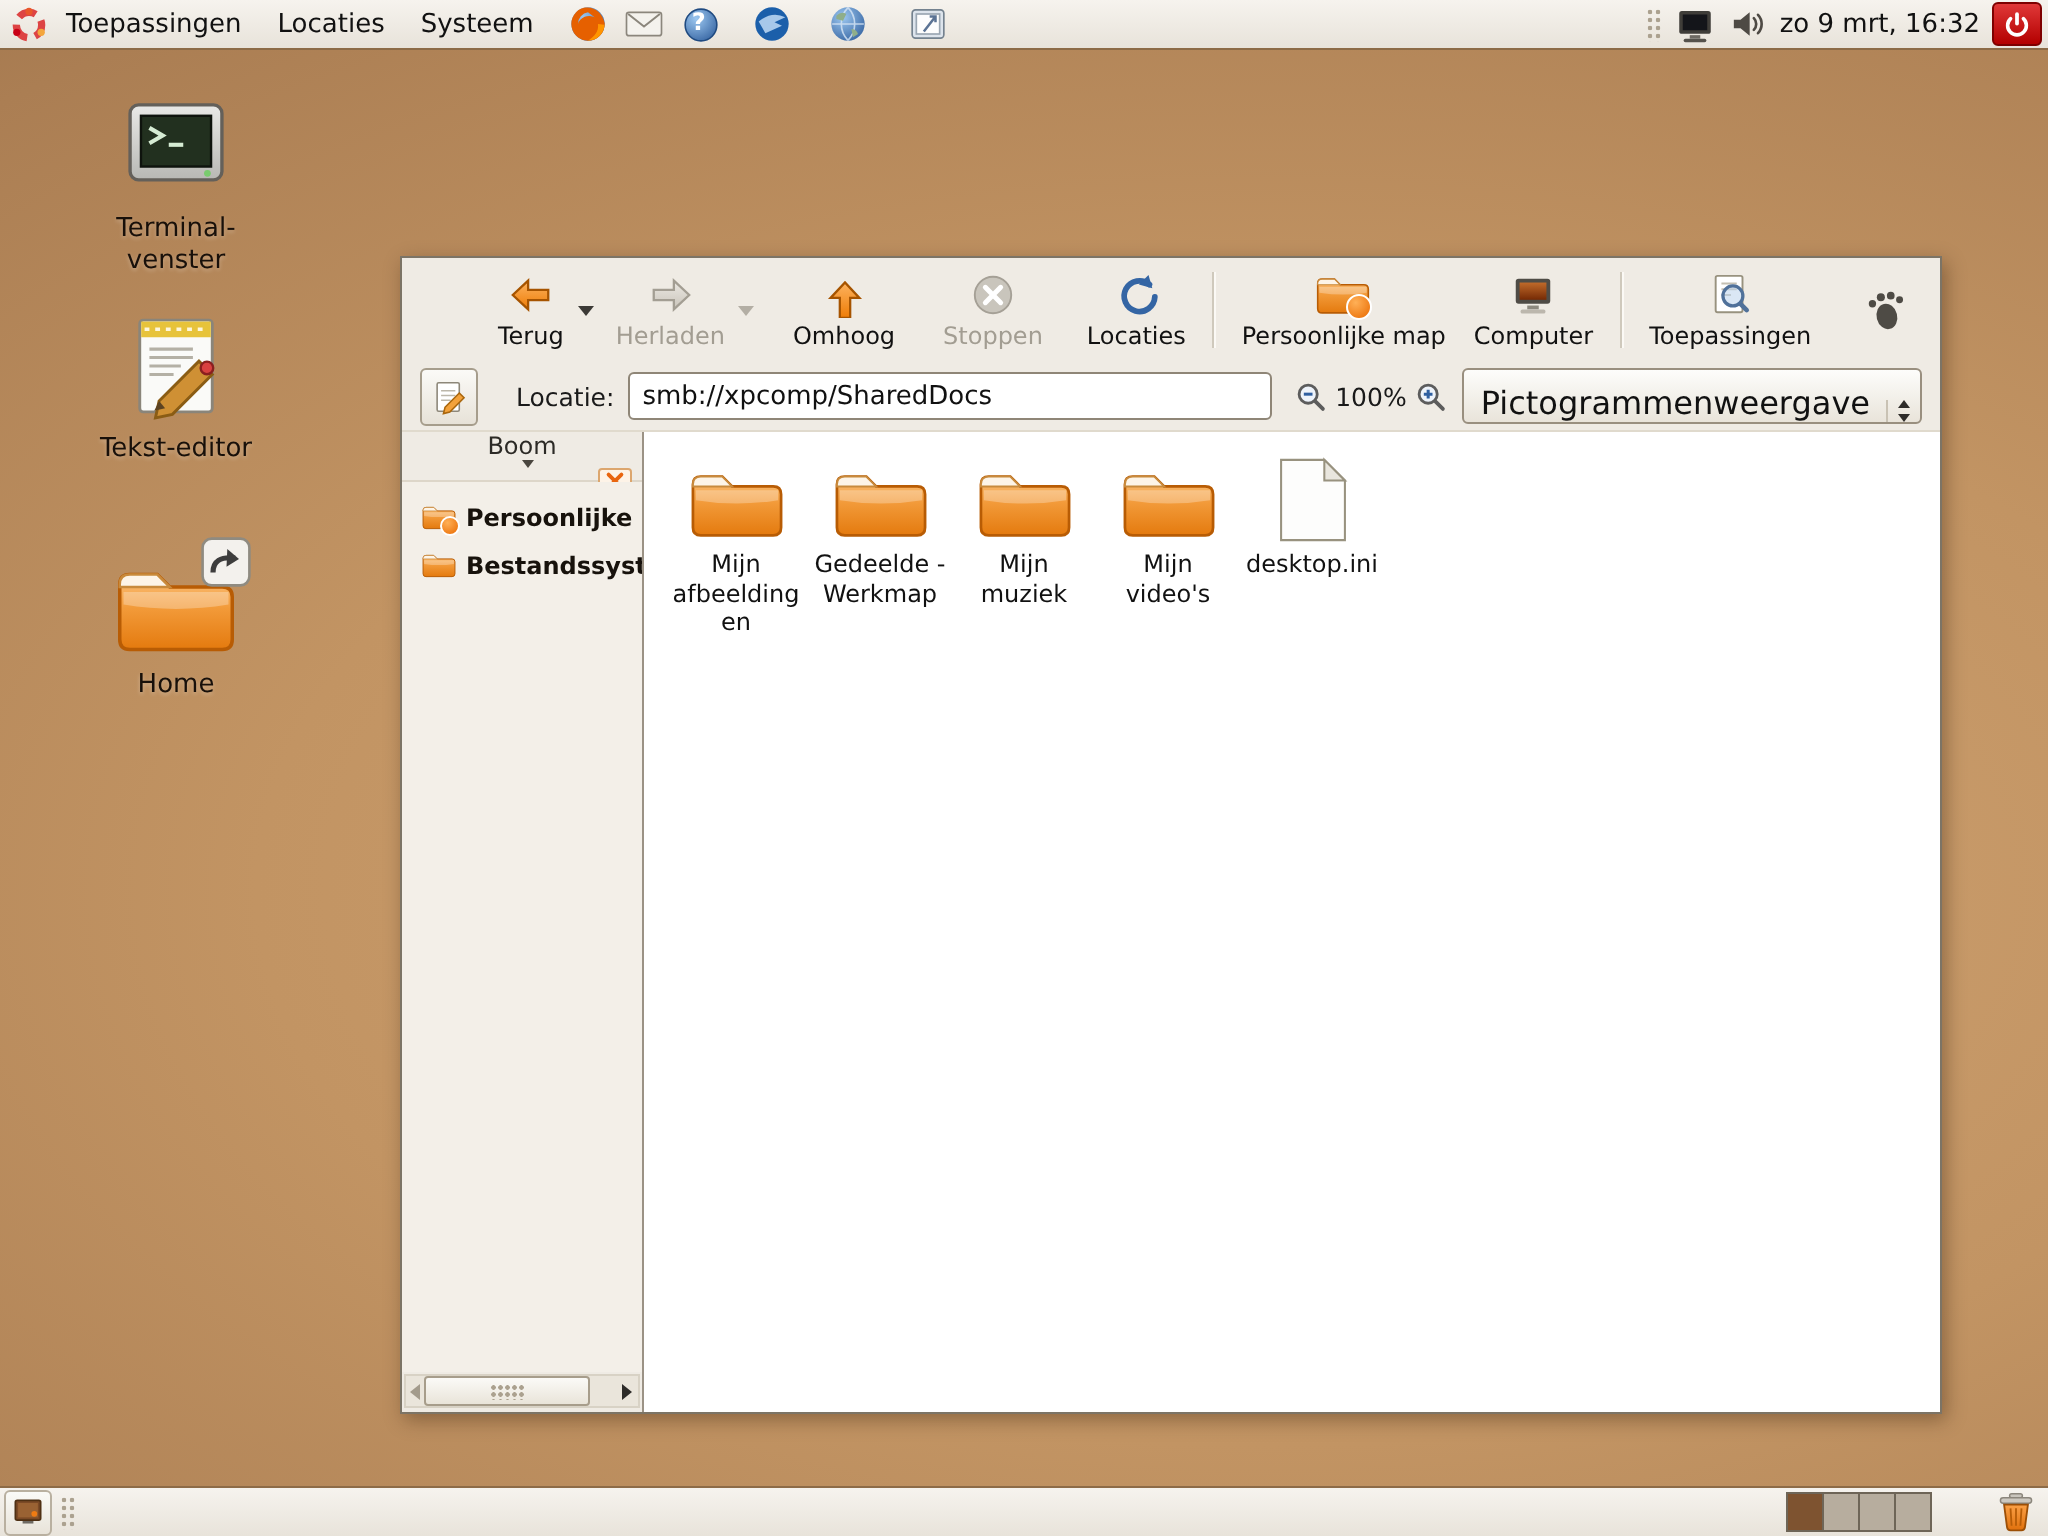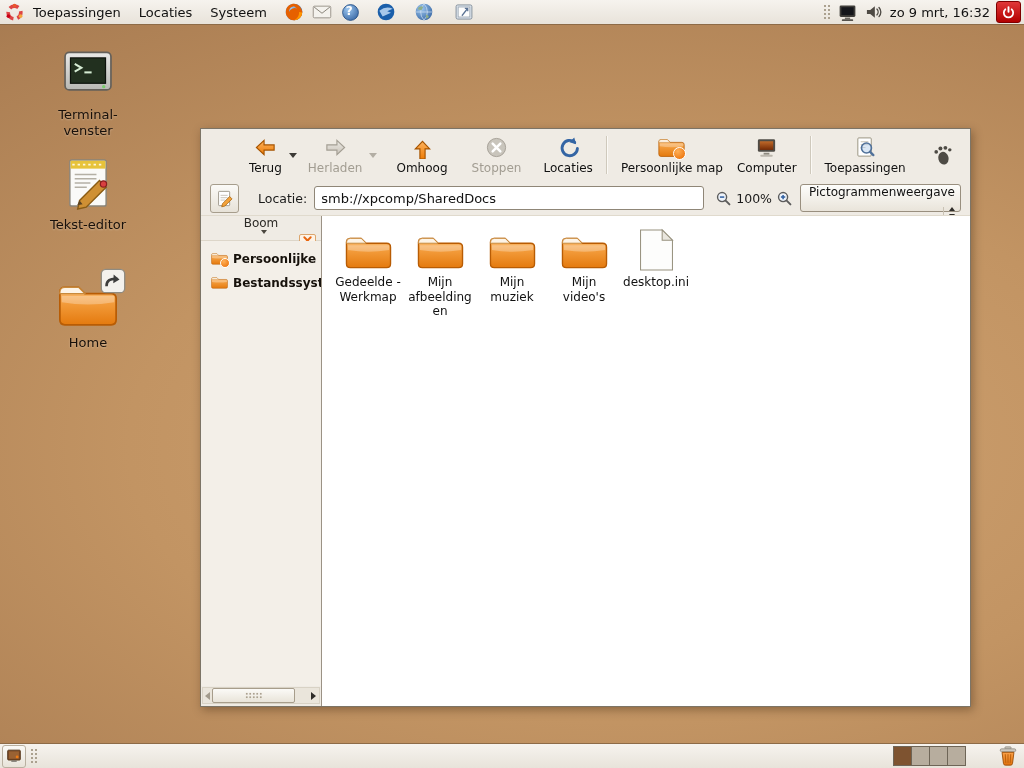--- a/index.html
+++ b/index.html
@@ -43,21 +43,21 @@
   .tb-caret.disabled{border-top-color:#b3aea4;}
   .tb-sep{width:1px;height:38px;background:#cfc9bc;border-right:1px solid #fbf9f5;margin:0 6px;}
   .throbber{margin-left:auto;margin-right:10px;}
   
   .locbar{height:34px;display:flex;align-items:center;gap:7px;padding:0 9px;flex:0 0 auto;}
   .loc-toggle{width:27px;height:27px;border:1px solid #a69d8c;border-radius:3px;background:linear-gradient(#fbfaf7,#e7e2d8);display:flex;align-items:center;justify-content:center;}
   .loc-label{font-size:12.5px;margin-left:12px;}
   .loc-input{flex:1;height:22px;border:1px solid #8f8677;border-radius:3px;padding:0 6px;font-size:13px;font-family:inherit;background:#fff;color:#111;}
   .zoom-ctl{display:flex;align-items:center;gap:4px;margin-left:4px;}
   .zoom-pct{font-size:12.5px;}
-  .viewmode{height:26px;border:1px solid #998f7f;border-radius:3px;background:linear-gradient(#fdfdfb,#e9e4da);display:flex;align-items:flex-end;padding:0 5px 0 8px;gap:8px;font-size:12px;color:#111;flex-direction:column;}
+  .viewmode{height:26px;border:1px solid #998f7f;border-radius:3px;background:linear-gradient(#fdfdfb,#e9e4da);display:flex;align-items:flex-end;padding:0 5px 0 8px;gap:8px;font-size:16px;color:#111;}
   .spinner{display:flex;flex-direction:column;gap:3px;border-left:1px solid #c9c2b4;padding-left:5px;}
   .spin-up{width:0;height:0;border-left:3.5px solid transparent;border-right:3.5px solid transparent;border-bottom:4.5px solid #2e2c29;}
   .spin-dn{width:0;height:0;border-left:3.5px solid transparent;border-right:3.5px solid transparent;border-top:4.5px solid #2e2c29;}
   
   .content{flex:1;display:flex;min-height:0;border-top:1px solid #e0dacd;}
   .sidebar{width:120px;flex:0 0 120px;background:#efebe4;border-right:1px solid #9b9285;display:flex;flex-direction:column;}
   .sb-head{height:24px;display:flex;align-items:center;padding:0 5px;border-bottom:1px solid #ddd6c9;flex-direction:column;}
   .sb-title{font-size:12px;color:#2c2a26;}
   .sb-caret{width:0;height:0;border-left:3.5px solid transparent;border-right:3.5px solid transparent;border-top:4.5px solid #4a463f;margin-left:5px;}
   .sb-close{margin-left:auto;width:15px;height:15px;border:1px solid #dca66e;border-radius:2px;background:#fdf3e7;display:flex;align-items:center;justify-content:center;}
@@ -496,29 +496,29 @@
       </div>
     </div>
 
     <div class="files">
       <div class="file-item">
         <span class="file-iconbox">
             <svg width="47" height="38">
               <use href="#sym-folder"></use>
             </svg>
           </span>
-        <span class="file-label">Gedeelde - Werkmap</span>
+        <span class="file-label">Mijn afbeeldingen</span>
       </div>
       <div class="file-item">
         <span class="file-iconbox">
             <svg width="47" height="38">
               <use href="#sym-folder"></use>
             </svg>
           </span>
-        <span class="file-label">Mijn afbeeldingen</span>
+        <span class="file-label">Gedeelde - Werkmap</span>
       </div>
       <div class="file-item">
         <span class="file-iconbox">
             <svg width="47" height="38">
               <use href="#sym-folder"></use>
             </svg>
           </span>
         <span class="file-label">Mijn muziek</span>
       </div>
       <div class="file-item">

